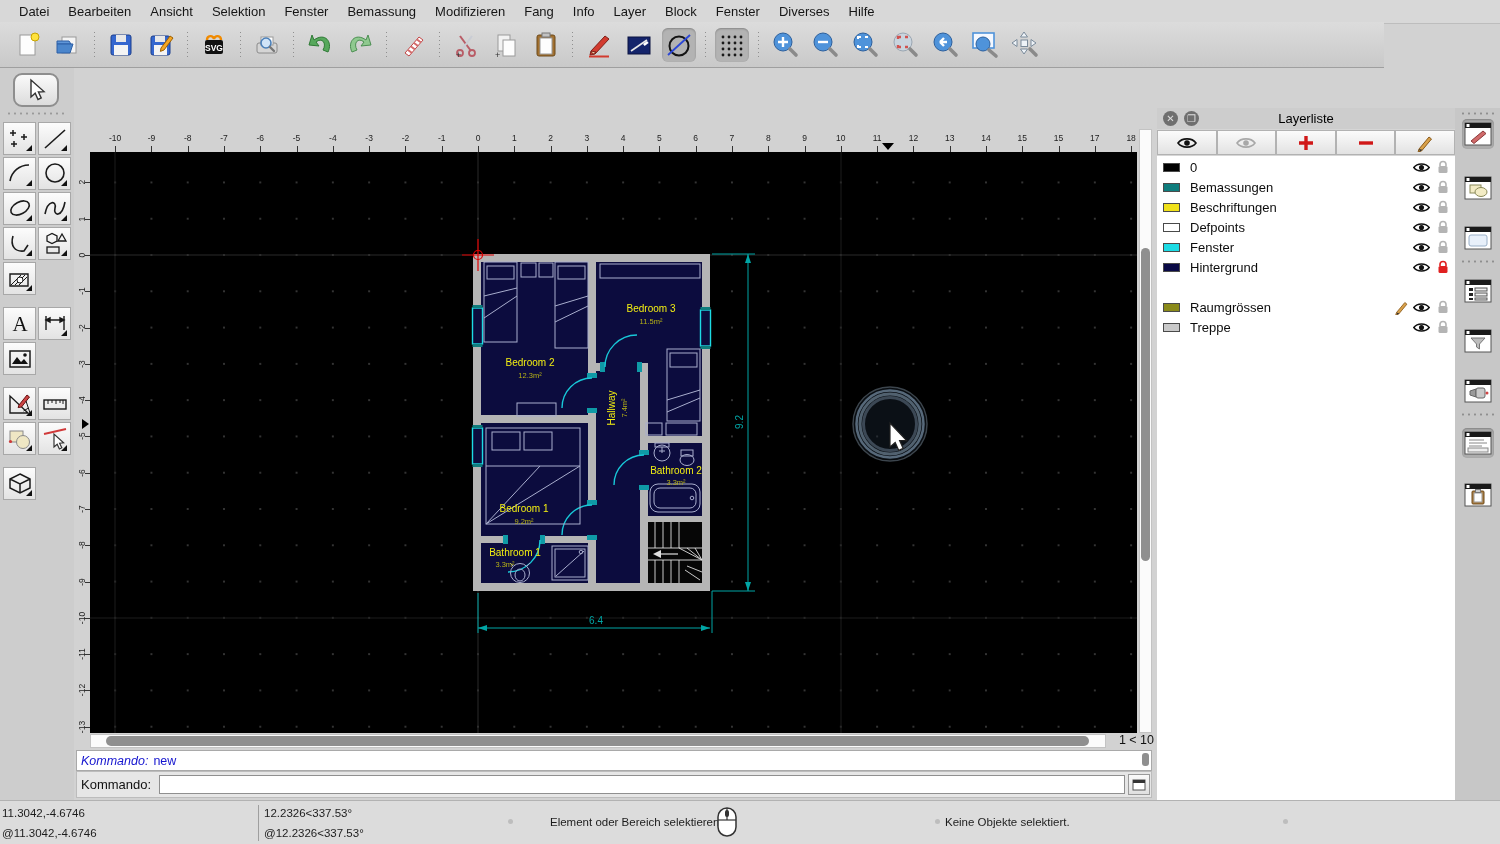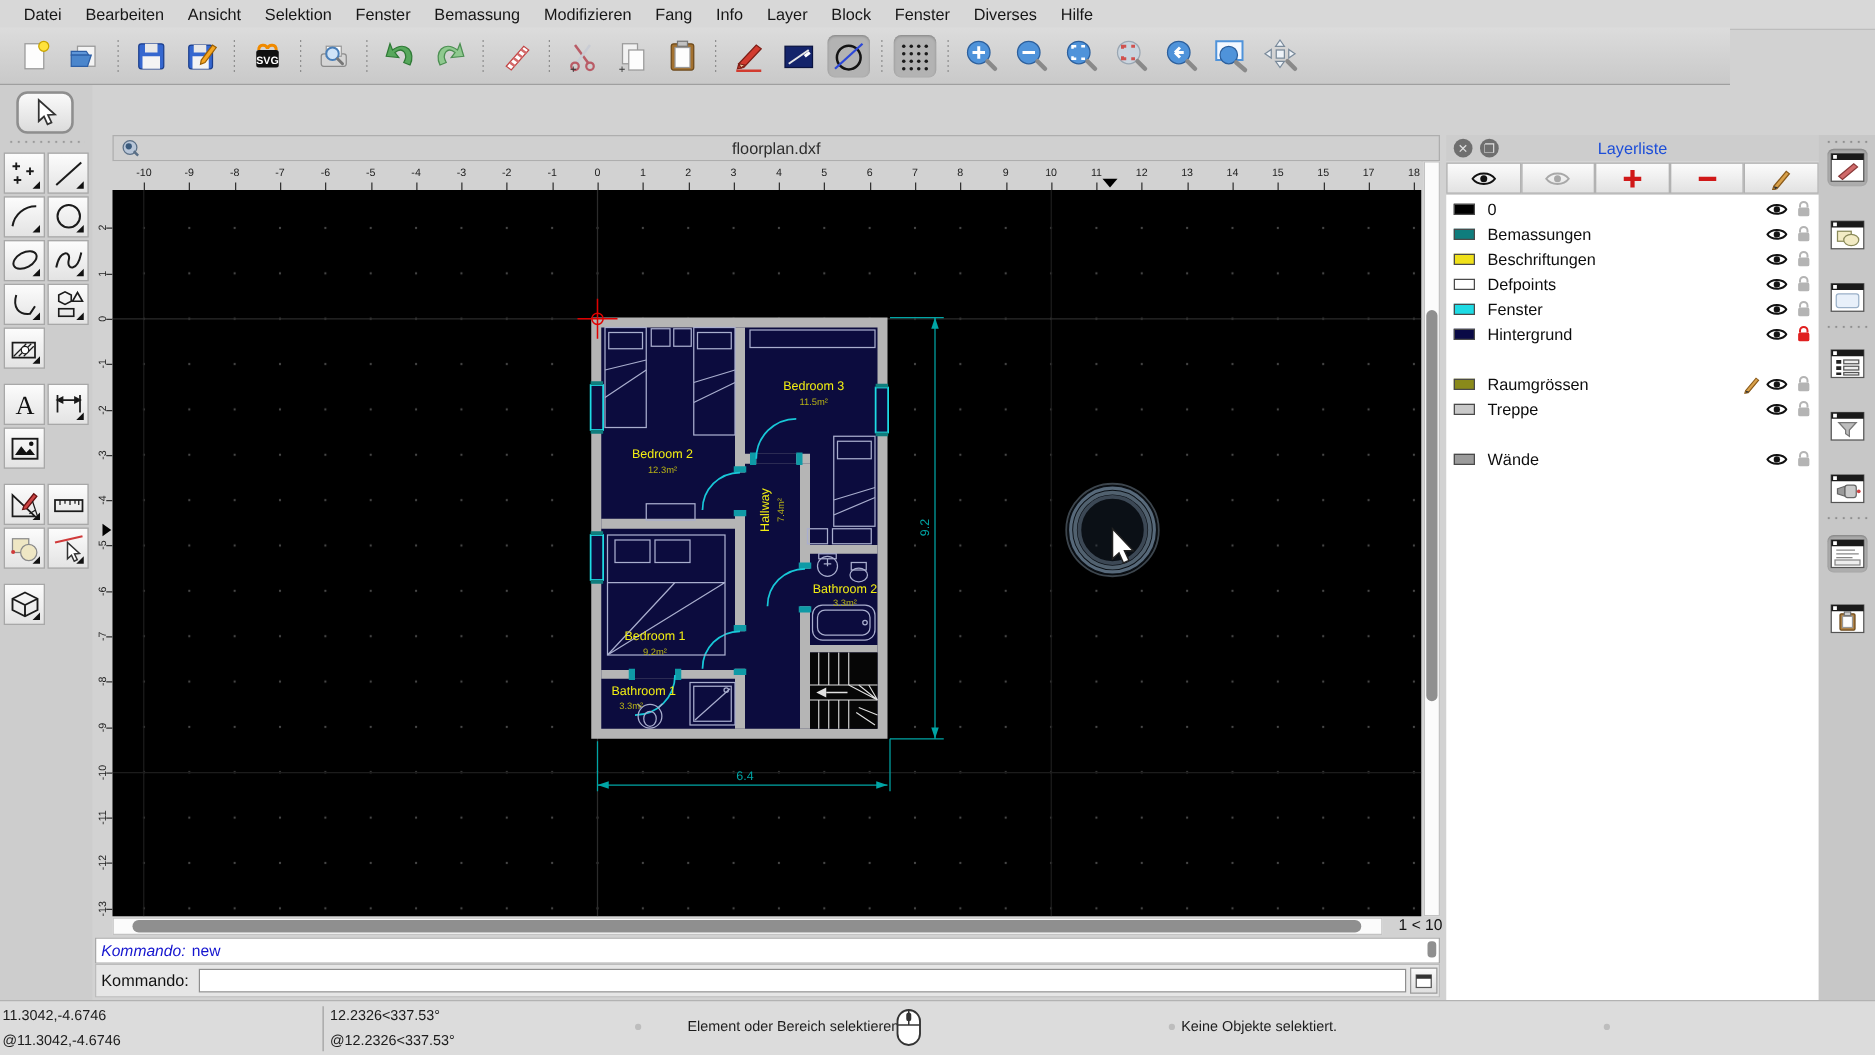--- a/index.html
+++ b/index.html
@@ -86,21 +86,21 @@
   
   #statusbar { left:0; top:800px; width:1500px; height:44px; background:#dcdcdc;
                border-top:1px solid #b2b2b2; font-size:11.5px; color:#1c1c1c; }
   .sb { position:absolute; white-space:nowrap; }
   .sb-dot { position:absolute; width:5px; height:5px; border-radius:3px; background:#bdbdbd; }
   #sb-div { position:absolute; left:258px; top:4px; width:1px; height:36px; background:#9f9f9f; }
 
   
   #lp-titlebar { left:1157px; top:108px; width:298px; height:21px; background:#cdcdcd;
                  display:flex; align-items:center; }
-  #lp-title { position:absolute; width:100%; text-align:center; font-size:13px; color:#1d4ed8; }
+  #lp-title { position:absolute; width:100%; text-align:center; font-size:13px; color:#000000; }
   .lp-circ { width:15px; height:15px; border-radius:8px; background:#6f6f6f; color:#dedede;
              font-size:10px; display:flex; align-items:center; justify-content:center;
              margin-left:6px; z-index:2; }
   #lp-toolbar { left:1157px; top:129px; width:298px; height:27px; background:#d6d6d6; display:flex; }
   .lp-tbtn { flex:1; height:25px; margin:1px 0 0 0; background:linear-gradient(#fbfbfb,#e2e2e2);
              border:1px solid #b2b2b2; display:flex; align-items:center; justify-content:center; }
   #lp-list { left:1157px; top:156px; width:298px; height:644px; background:#fff; }
   .layer-row { position:absolute; left:0; width:298px; height:20px; display:flex; align-items:center; }
   .lswatch { width:17px; height:9px; border:1px solid #4a4a4a; margin-left:6px; flex:none; }
   .lname { font-size:13px; color:#0d0d0d; margin-left:10px; flex:1; white-space:nowrap;
@@ -464,28 +464,20 @@
         </div>
       <div class="pbtn" style="left:0;top:345px">
           <svg width="26" height="26" viewBox="0 0 26 26">
             <path d="M13 3 L23 8 L23 17 L13 22 L3 17 L3 8 z M3 8 L13 13 L23 8 M13 13 L13 22" fill="none" stroke="#1b1b1b" stroke-width="1.5"></path>
             <path d="M25 25 l-6 0 6 -6 z" fill="#111"></path>
           </svg>
         </div>
     </div>
   </div>
 
-  <div id="doc-titlebar" class="abs">
-    <svg width="15" height="15" viewBox="0 0 15 15" style="margin-left:6px;z-index:2">
-        <circle cx="7" cy="7" r="5.5" fill="#b8c6d8" stroke="#5a6f86"></circle>
-        <circle cx="6" cy="6" r="2.5" fill="#3a5a7c"></circle>
-        <line x1="10" y1="10" x2="13.5" y2="13.5" stroke="#5a6f86" stroke-width="2"></line>
-      </svg>
-    <span id="doc-title">floorplan.dxf</span>
-  </div>
 
   <div id="hruler" class="abs">
     <div id="hmarker" style="left:792px;top:14px"></div>
   <div class="rnum-h" style="left: 10.15px;">-10</div>
       <div class="rtick-h" style="left: 25.15px;"></div>
       <div class="rnum-h" style="left: 46.435px;">-9</div>
       <div class="rtick-h" style="left: 61.435px;"></div>
       <div class="rnum-h" style="left: 82.72px;">-8</div>
       <div class="rtick-h" style="left: 97.72px;"></div>
       <div class="rnum-h" style="left: 119.005px;">-7</div>
@@ -965,36 +957,20 @@
             <circle cx="10" cy="6" r="3" fill="#111"></circle>
           </svg>
         </span>
         <span class="licon" style="width: 24px;">
           <svg width="12" height="14" viewBox="0 0 12 14">
             <path d="M3 6 V4.5 a3 3 0 0 1 6 0 V6" fill="none" stroke="#b4b4b4" stroke-width="1.6"></path>
             <rect x="1.5" y="6" width="9" height="7" rx="1.5" fill="#b4b4b4"></rect>
           </svg>
         </span>
       </div>
-      <div class="layer-row" style="top: 201px;">
-        <span class="lswatch" style="background: rgb(155, 155, 155);"></span>
-        <span class="lname">Wände</span>
-        <span class="licon">
-          <svg width="17" height="11" viewBox="0 0 20 12">
-            <path d="M1 6 C5 0.5 15 0.5 19 6 C15 11.5 5 11.5 1 6 z" fill="none" stroke="#111" stroke-width="1.8"></path>
-            <circle cx="10" cy="6" r="3" fill="#111"></circle>
-          </svg>
-        </span>
-        <span class="licon" style="width: 24px;">
-          <svg width="12" height="14" viewBox="0 0 12 14">
-            <path d="M3 6 V4.5 a3 3 0 0 1 6 0 V6" fill="none" stroke="#b4b4b4" stroke-width="1.6"></path>
-            <rect x="1.5" y="6" width="9" height="7" rx="1.5" fill="#b4b4b4"></rect>
-          </svg>
-        </span>
-      </div>
     </div>
 
   <div id="dock-strip" class="abs">
     <div class="dock-dots" style="top:4px"></div>
     <div class="dock-btn selected" style="top:11px">
       <svg width="28" height="24" viewBox="0 0 28 24">
           <rect x="1" y="1" width="26" height="22" fill="#fff" stroke="#555"></rect>
           <rect x="1" y="1" width="26" height="5" fill="#1a1a1a"></rect>
           <rect x="2.5" y="2" width="3" height="3" fill="#fff"></rect>
           <path d="M7 19 L19 9 l3 2.5 -12 10 z" fill="#d06a6a" stroke="#8a3a3a"></path>

